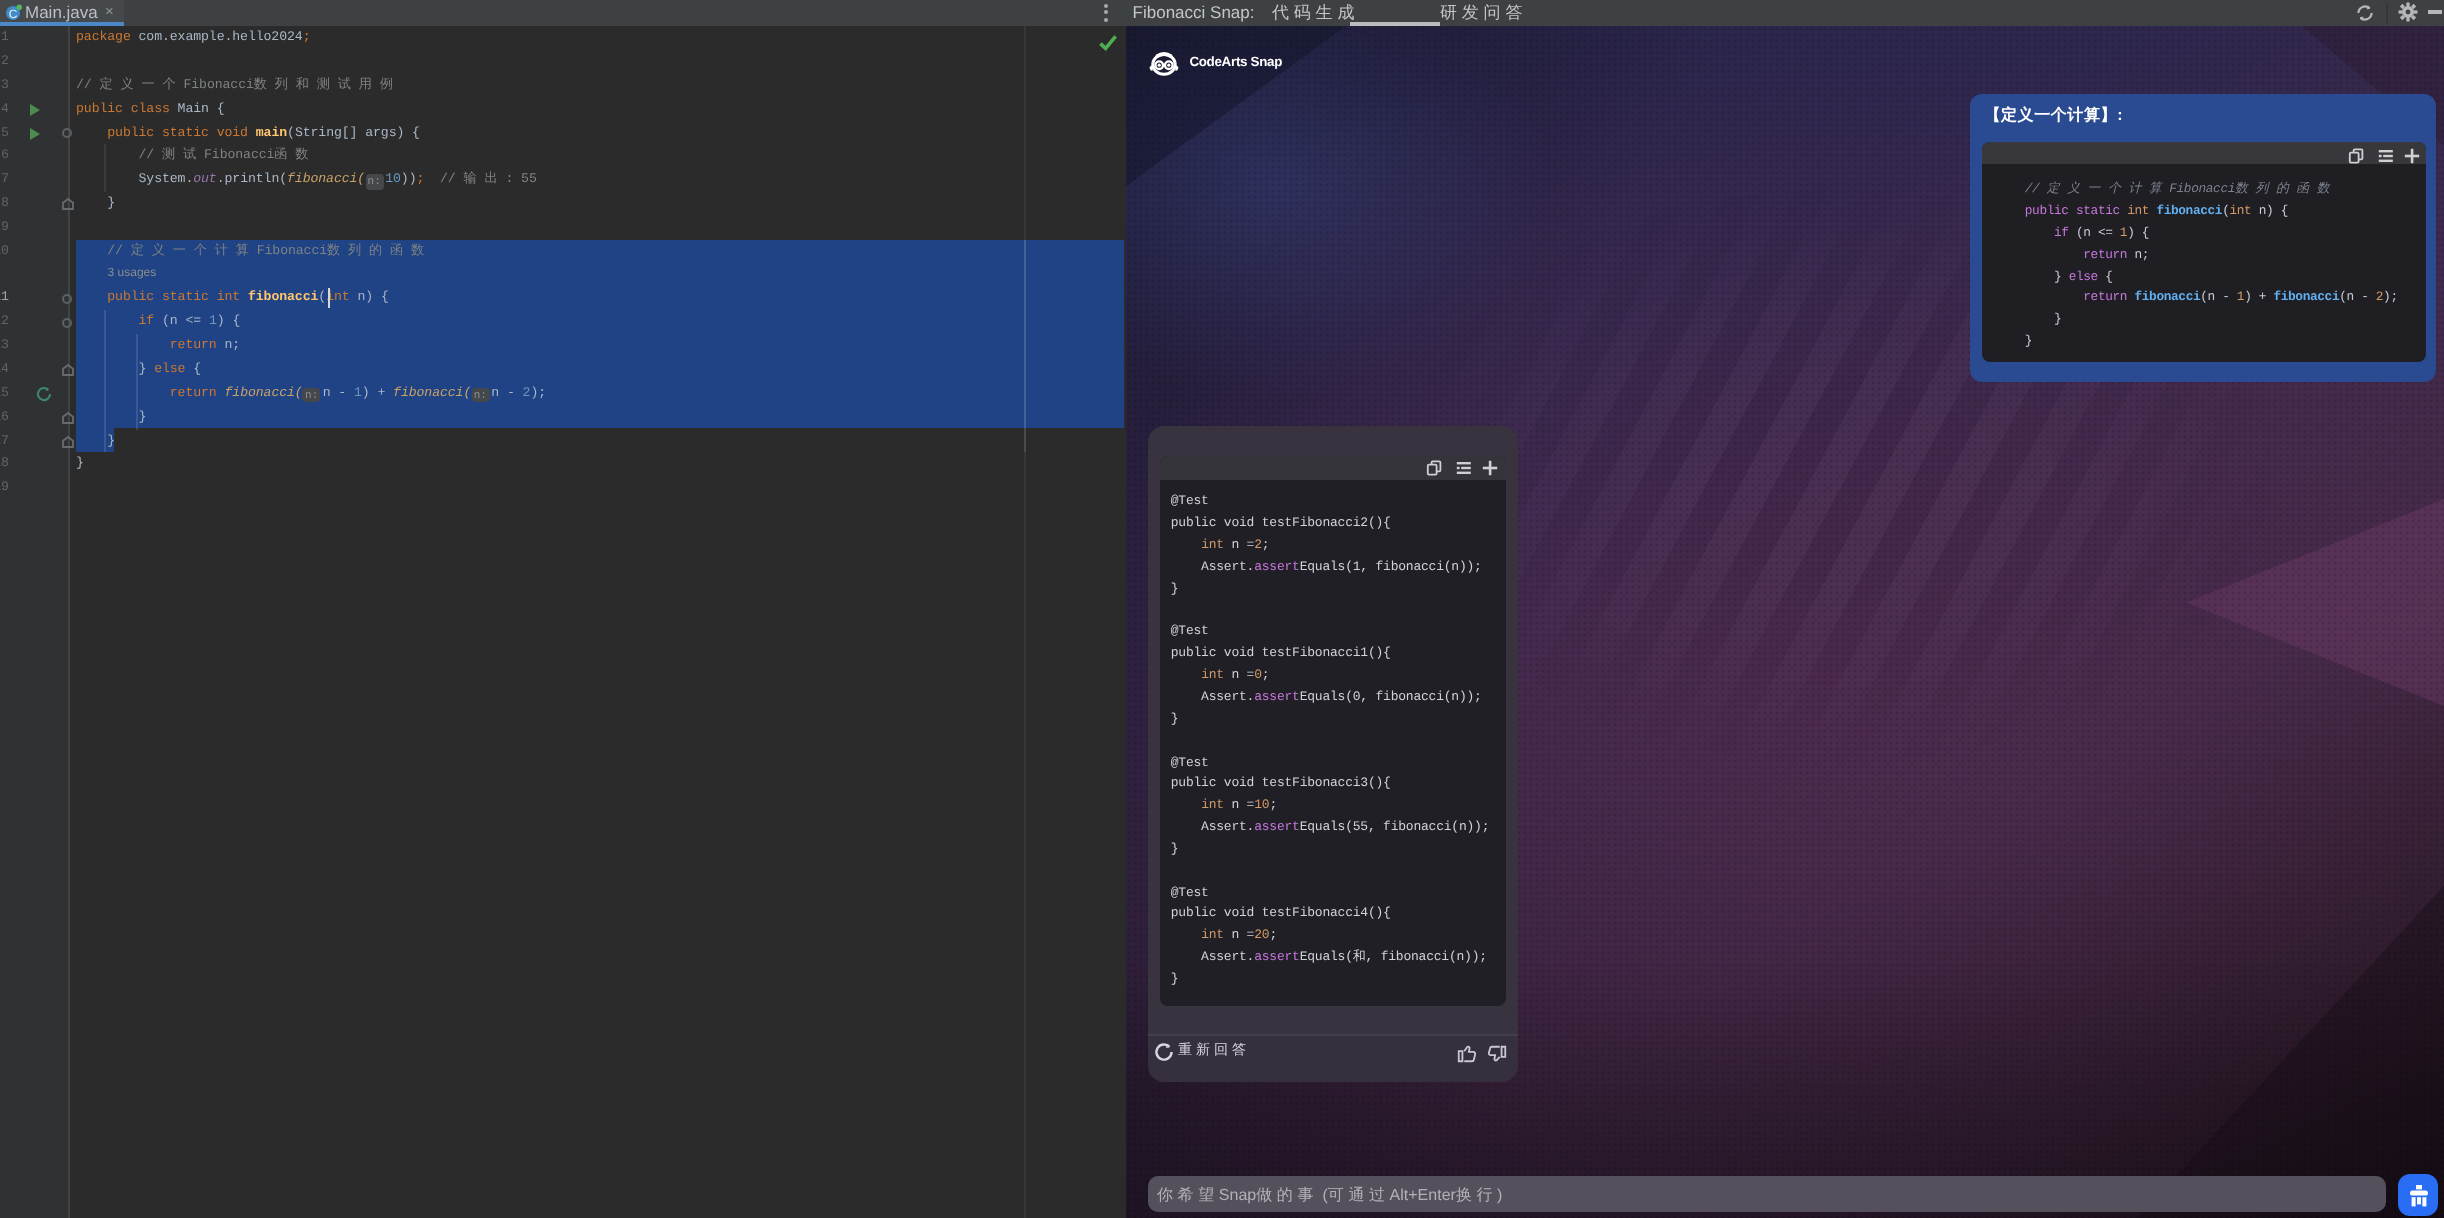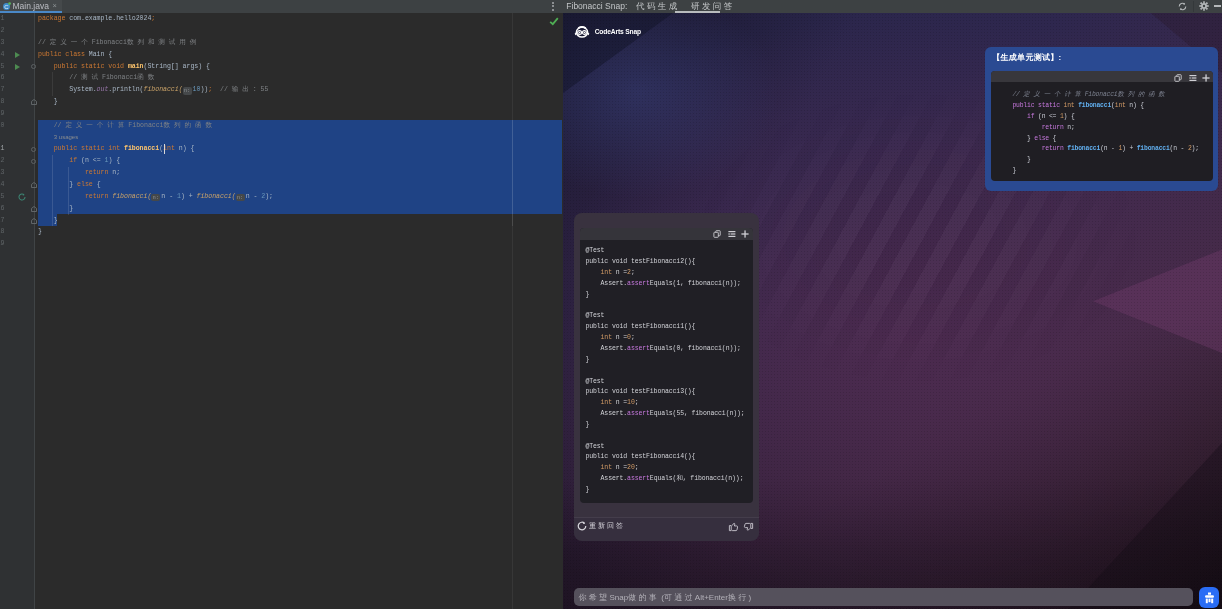--- a/index.html
+++ b/index.html
@@ -69,21 +69,21 @@
     <circle cx="7.6" cy="1.6" r="1.4" fill="#57b55c"></circle>
   </svg>
   <div class="abs striptext" style="left:12.5px;top:0;color:#bcbec4;">Main.java</div>
   <div class="abs" style="left:52.5px;top:0;color:#8e9496;font-size:7.5px;line-height:12px;">×</div>
 
   <div class="abs" style="left:552px;top:2.2px;width:2px;height:2px;background:#a7aaac;border-radius:50%"></div>
   <div class="abs" style="left:552px;top:5.4px;width:2px;height:2px;background:#a7aaac;border-radius:50%"></div>
   <div class="abs" style="left:552px;top:8.6px;width:2px;height:2px;background:#a7aaac;border-radius:50%"></div>
   <div class="abs striptext" style="left:566.3px;top:0;">Fibonacci Snap:</div>
   <div class="abs striptext cjk2" style="left:636px;top:0;letter-spacing:2.4px;">代码生成</div>
-  <div class="abs striptext cjk2" style="left:691px;top:0;letter-spacing:2.4px;">研发问答</div>
+  <div class="abs striptext cjk2" style="left:720px;top:0;letter-spacing:2.4px;">研发问答</div>
   <div class="abs" style="left:675.4px;top:11px;width:44.7px;height:1.6px;background:#b9bcbe;"></div>
 
   <svg class="abs" style="left:1177.5px;top:1.8px" width="9" height="9" viewBox="0 0 9 9">
     <path d="M7.8 4.5a3.3 3.3 0 0 1-5.6 2.3" fill="none" stroke="#b5b8ba" stroke-width="1.1"></path>
     <path d="M1.2 4.5a3.3 3.3 0 0 1 5.6-2.3" fill="none" stroke="#b5b8ba" stroke-width="1.1"></path>
     <path d="M6.3 0.7l0.7 1.7-1.8 0.4z" fill="#b5b8ba"></path>
     <path d="M2.7 8.3l-0.7-1.7 1.8-0.4z" fill="#b5b8ba"></path>
   </svg>
   <div class="abs" style="left:1192.5px;top:1px;width:1px;height:11px;background:#34383a;"></div>
 
@@ -194,21 +194,21 @@
     <ellipse cx="8" cy="7.2" rx="5.6" ry="4.9" fill="none" stroke="#fff" stroke-width="1.5"></ellipse>
     <path d="M4.2 3.2 Q8 0.6 11.8 3.2" fill="none" stroke="#fff" stroke-width="1.8"></path>
     <circle cx="5.6" cy="7.6" r="1.9" fill="none" stroke="#fff" stroke-width="1.2"></circle>
     <circle cx="10.4" cy="7.6" r="1.9" fill="none" stroke="#fff" stroke-width="1.2"></circle>
     <circle cx="5.6" cy="7.6" r="0.8" fill="#fff"></circle>
     <circle cx="10.4" cy="7.6" r="0.8" fill="#fff"></circle>
   </svg>
   <div class="abs" style="left:31.7px;top:12px;color:#fff;font-weight:bold;font-size:6.7px;letter-spacing:-0.15px;line-height:13px;">CodeArts Snap</div>
 
   <div class="abs" id="bluebox"></div>
-  <div class="abs" style="left:429.2px;top:39.5px;color:#fff;font-weight:bold;font-size:8px;letter-spacing:0.3px;line-height:10px;">【生成单元测试】:</div>
+  <div class="abs" style="left:429.2px;top:39.5px;color:#fff;font-weight:bold;font-size:8px;letter-spacing:0.3px;line-height:10px;">【定义一个计算】:</div>
   <div class="abs" id="bbcode"></div>
   <div class="abs" id="bbhead"></div>
   <svg class="abs" style="left:610.5px;top:60.5px" width="8" height="8" viewBox="0 0 8 8">
 <rect x="2.8" y="0.7" width="4.4" height="5" rx="0.6" fill="none" stroke="#cfcfd4" stroke-width="0.9"></rect>
 <rect x="0.9" y="2.3" width="4.4" height="5" rx="0.6" fill="#35343a" stroke="#cfcfd4" stroke-width="0.9"></rect>
       </svg>
 <svg class="abs" style="left:625.5px;top:60.5px" width="8" height="8" viewBox="0 0 8 8">
 <rect x="0.4" y="1" width="7" height="1.2" fill="#cfcfd4"></rect>
 <rect x="0.4" y="3.4" width="1.4" height="1.2" fill="#cfcfd4"></rect>
         <rect x="2.6" y="3.4" width="4.8" height="1.2" fill="#cfcfd4"></rect>

